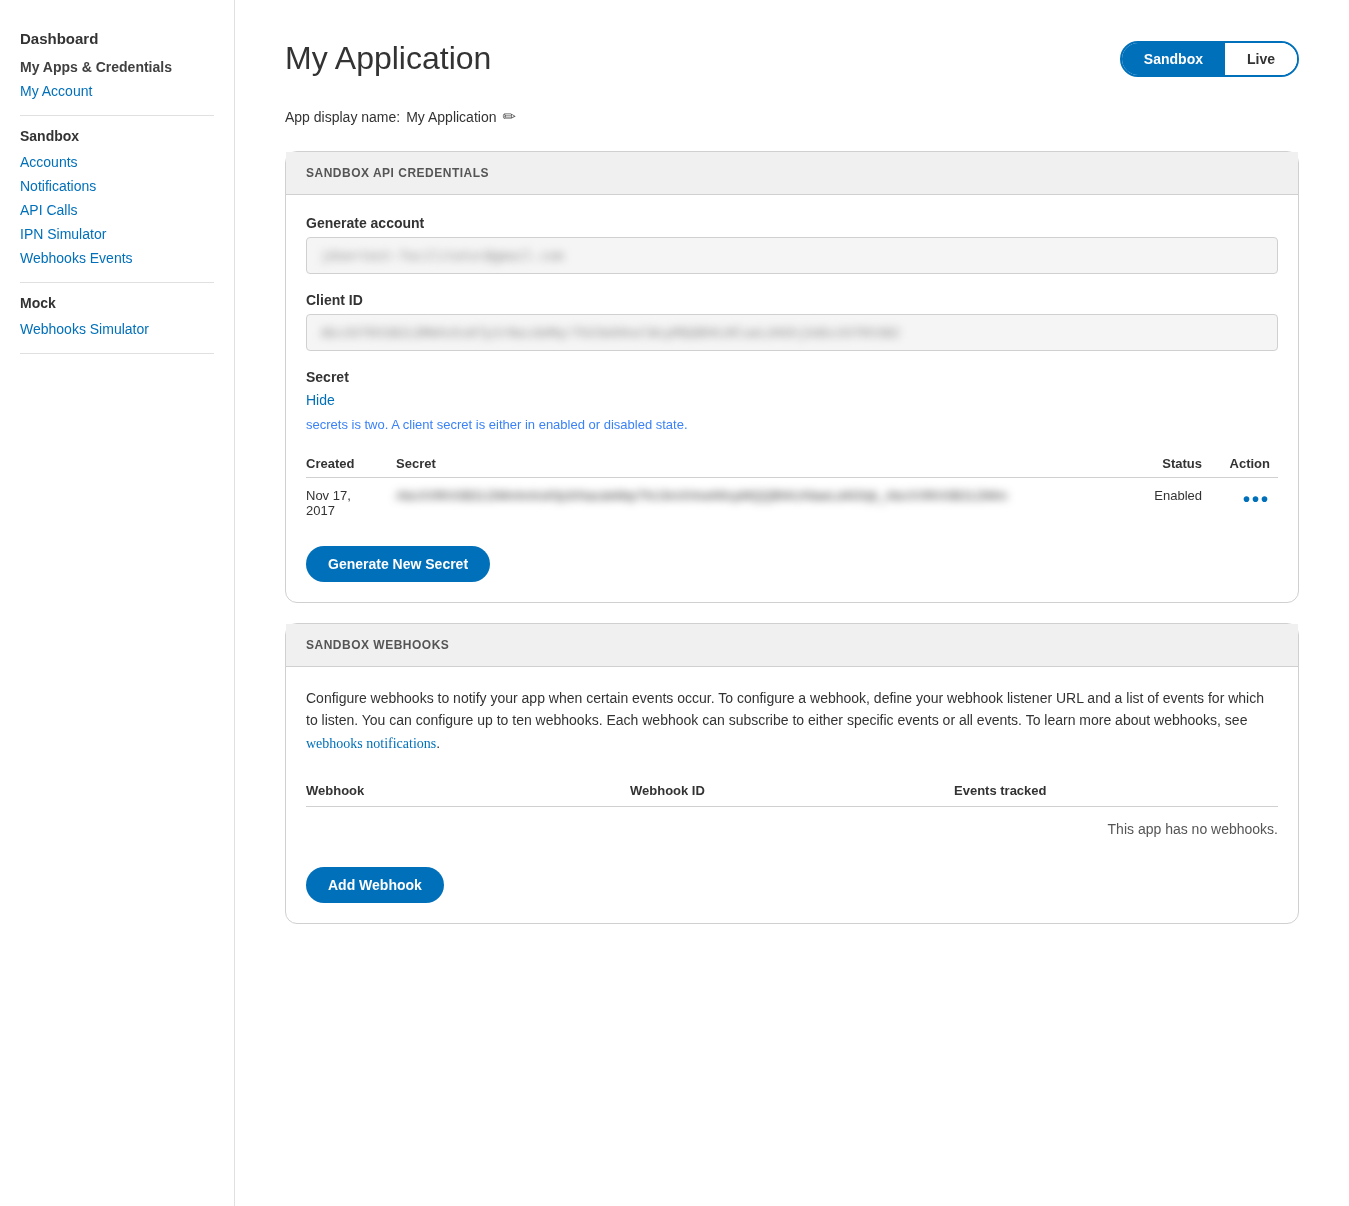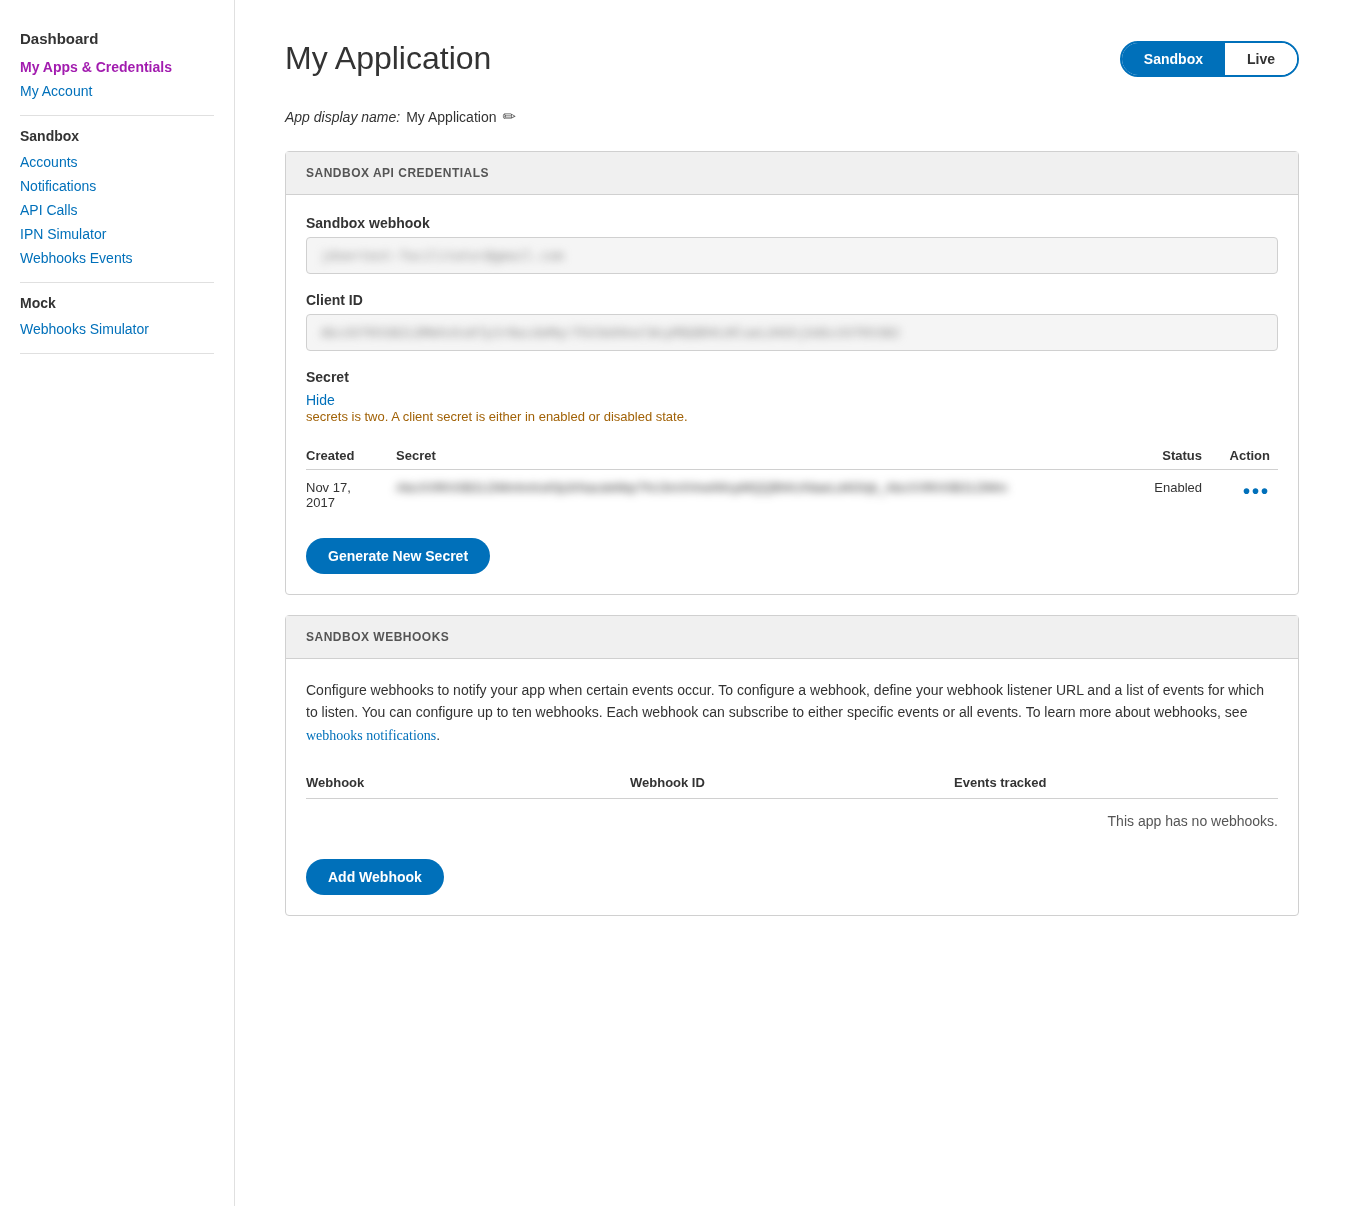--- a/index.html
+++ b/index.html
@@ -26,21 +26,21 @@
       margin-top: 10px;
     }
     .sidebar-link {
       display: block;
       font-size: 14px;
       color: #0070ba;
       text-decoration: none;
       padding: 4px 0;
       cursor: pointer;
     }
-    .sidebar-link.active { font-weight: bold; color: #a21caf; text-decoration: none; }
+    .sidebar-link.active { font-weight: bold; color: #404040; text-decoration: none; }
     .sidebar-divider {
       border: none;
       border-top: 1px solid #e0e0e0;
       margin: 12px 20px;
     }
     .sidebar-subheading {
       font-size: 14px;
       font-weight: 700;
       color: #333;
       margin-bottom: 6px;
@@ -90,32 +90,32 @@
     }
 
     
     .app-name-row {
       display: flex;
       align-items: center;
       font-size: 14px;
       color: #333;
       margin-bottom: 25px;
     }
-    .app-name-label { margin-right: 6px; font-style: italic; }
+    .app-name-label { margin-right: 6px; }
     .app-name-value { margin-right: 6px; }
     .edit-icon {
       cursor: pointer;
       color: #555;
       font-size: 16px;
     }
 
     
     .card {
       border: 1px solid #d0d0d0;
-      border-radius: 4px;
+      border-radius: 12px;
       margin-bottom: 20px;
       background: #fff;
     }
     .card-header {
       background: #f0f0f0;
       padding: 14px 20px;
       font-size: 12px;
       font-weight: 700;
       color: #555;
       letter-spacing: 0.5px;
@@ -156,22 +156,22 @@
     
     .secret-section { margin-bottom: 18px; }
     .hide-link {
       color: #0070ba;
       font-size: 14px;
       cursor: pointer;
       text-decoration: none;
     }
     .secret-desc {
       font-size: 13px;
-      color: #a16207;
-      margin-top: 0;
+      color: #3b82f6;
+      margin-top: 8px;
     }
 
     
     .secret-table {
       width: 100%;
       border-collapse: collapse;
       margin-top: 12px;
       margin-bottom: 18px;
     }
     .secret-table th {
@@ -302,21 +302,21 @@
     <span class="app-name-value">My Application</span>
     <span class="edit-icon">✏</span>
   </div>
 
   <div class="card">
     <div class="card-header">SANDBOX API CREDENTIALS</div>
     <div class="card-body">
 
       
       <div class="field-group">
-        <div class="field-label">Sandbox webhook</div>
+        <div class="field-label">Generate account</div>
         <div class="field-value">
           <span class="blurred-text">jdoe+test-facilitator@gmail.com</span>
         </div>
       </div>
 
       
       <div class="field-group">
         <div class="field-label">Client ID</div>
         <div class="field-value">
           <span class="blurred-text">AbcXXfKhSB2LDMmhnhsKfp3rNacdeMqr7hU3mXHnelWcpMQQBhKzNlaeLd4GhjkAbcXXfKhSB2</span>

